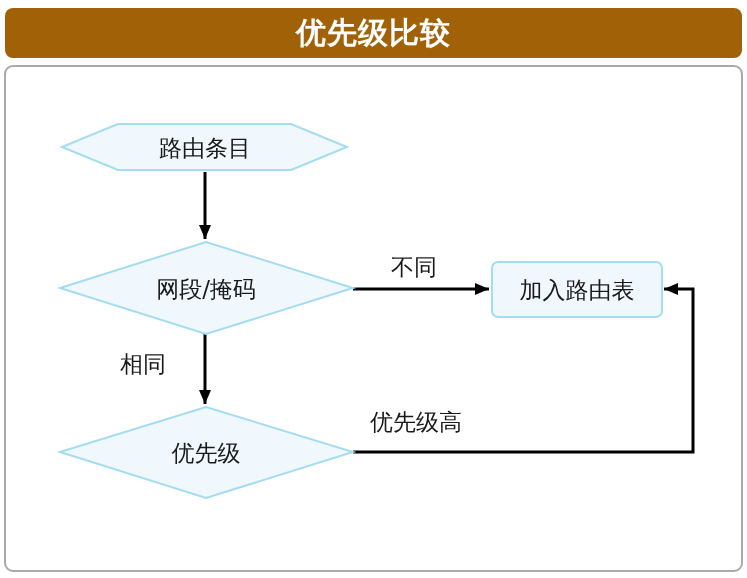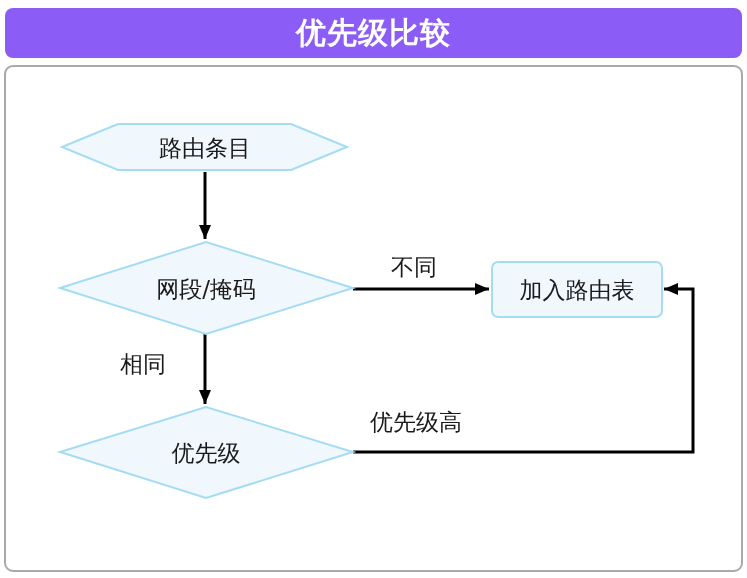--- a/index.html
+++ b/index.html
@@ -14,21 +14,21 @@
     height: 578px;
     background: #ffffff;
     overflow: hidden;
   }
   .title-bar {
     position: absolute;
     left: 5px;
     top: 8px;
     width: 737px;
     height: 50px;
-    background: #8b5cf6;
+    background: #a16207;
     border-radius: 8px;
     display: flex;
     align-items: center;
     justify-content: center;
     box-sizing: border-box;
     font-family: Liberation Serif, serif;
   }
   .title-bar span {
     color: #ffffff;
     font-size: 30px;

